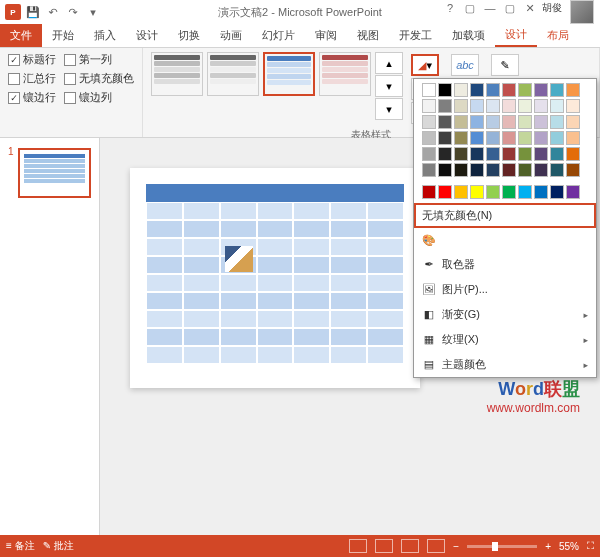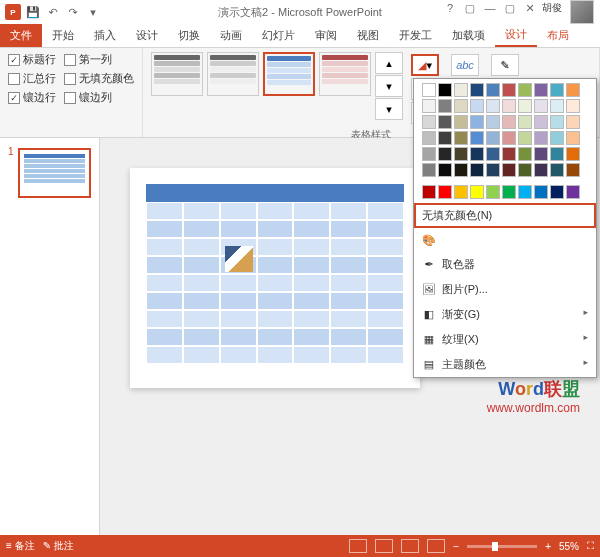--- a/index.html
+++ b/index.html
@@ -64,21 +64,21 @@
 .wm1 .w5 { color: #cc3333; }
 .wm1 .w6 { color: #2a9048; }
 .wm2 { color: #cc3333; font-size: 12px; }
 
 
 .dropdown { position: absolute; left: 413px; top: 78px; width: 184px; background: #fff; border: 1px solid #999; box-shadow: 2px 2px 6px rgba(0,0,0,.3); z-index: 50; font-size: 11px; }
 .dd-section { padding: 4px 8px; color: #333; border-top: 1px solid #e0e0e0; }
 .dd-section.first { border-top: none; }
 .swatch-grid { display: grid; grid-template-columns: repeat(10, 14px); gap: 2px; padding: 4px 8px; }
 .swatch { width: 14px; height: 14px; border: 1px solid #bbb; }
-.dd-item { padding: 5px 8px; display: flex; align-items: flex-start; gap: 6px; color: #333; cursor: pointer; }
+.dd-item { padding: 5px 8px; display: flex; align-items: center; gap: 6px; color: #333; cursor: pointer; }
 .dd-item.hl { border: 2px solid #d24726; padding: 3px 6px; }
 .dd-icon { width: 14px; height: 14px; display: flex; align-items: center; justify-content: center; font-size: 11px; }
 .arrow { margin-left: auto; color: #666; font-size: 9px; }
 
 
 .status { position: absolute; bottom: 0; left: 0; right: 0; height: 22px; background: #d24726; color: #fff; display: flex; align-items: center; font-size: 10px; padding: 0 6px; gap: 8px; }
 .status .sep { margin-left: auto; }
 .view-btn { width: 18px; height: 14px; border: 1px solid rgba(255,255,255,.6); }
 .zoom-track { width: 70px; height: 3px; background: rgba(255,255,255,.4); position: relative; }
 .zoom-thumb { position: absolute; left: 25px; top: -3px; width: 6px; height: 9px; background: #fff; }

